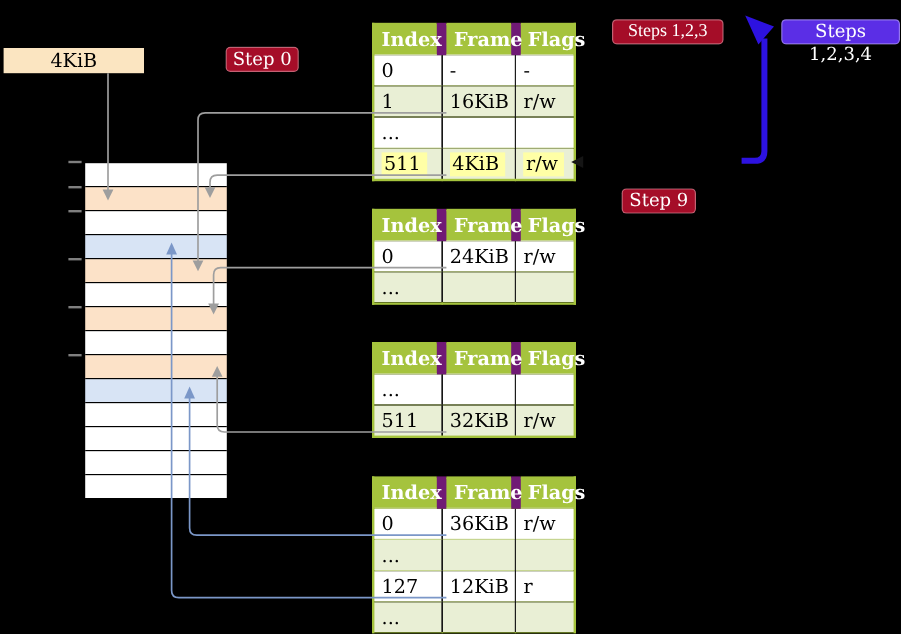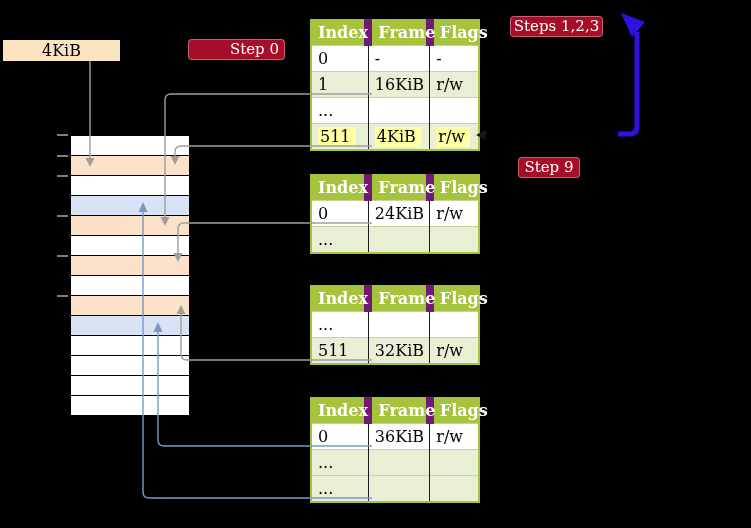--- a/index.html
+++ b/index.html
@@ -14,22 +14,22 @@
     text-align:center;
   }
   
   .badge{
     position:absolute;height:19px;line-height:19px;text-align:center;
     color:#fff;font-size:15px;border-radius:4px;
     border:1px solid rgba(255,255,255,.35);
   }
   .badge.red{background:var(--badge_red);}
   .badge.violet{background:var(--badge_violet);}
-  .b-step0{left:188px;top:39px;width:59px;padding-left:36px;}
-  .b-steps123{left:510px;top:16px;width:91px;}
+  .b-step0{left:188px;top:39px;width:59px;}
+  .b-steps123{left:510px;top:16px;width:91px;font-family:Liberation Serif, serif;}
   .b-steps1234{left:651px;top:16px;width:97px;}
   .b-step4{left:518px;top:157px;width:60px;}
   
   .memory{
     position:absolute;left:70px;top:135px;width:118px;
     border:1px solid #000;
   }
   .mrow{height:19px;border-bottom:1px solid #000;}
   .mrow:last-child{border-bottom:none;}
   .mrow.white{background:#ffffff;}
@@ -62,20 +62,21 @@
 </style>
 </head>
 <body>
 
 <div id="canvas">
 
   <div class="frame-label">4KiB</div>
 
   <div class="badge red b-step0">Step 0</div>
   <div class="badge red b-steps123">Steps 1,2,3</div>
+  <div class="badge violet b-steps1234">Steps 1,2,3,4</div>
   <div class="badge red b-step4">Step 9</div>
 
   <div class="memory">
       <div class="mrow white"></div>
       <div class="mrow peach"></div>
       <div class="mrow white"></div>
       <div class="mrow blue"></div>
       <div class="mrow peach"></div>
       <div class="mrow white"></div>
       <div class="mrow peach"></div>
@@ -199,20 +200,25 @@
         <tbody>
           <tr>
             <td>0</td>
             <td>36KiB</td>
             <td>r/w</td>
           </tr>
           <tr class="shade">
             <td>...</td>
             <td></td>
             <td></td>
+          </tr>
+          <tr>
+            <td>127</td>
+            <td>12KiB</td>
+            <td>r</td>
           </tr>
           <tr class="shade">
             <td>...</td>
             <td></td>
             <td></td>
           </tr>
         </tbody>
       </table>
     </div>
 

